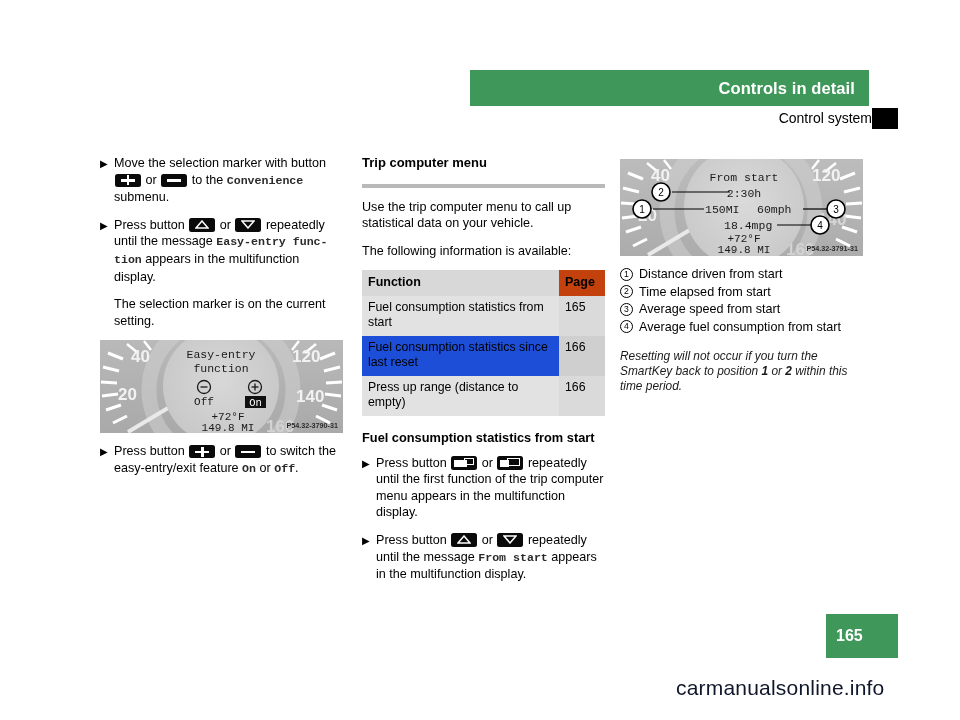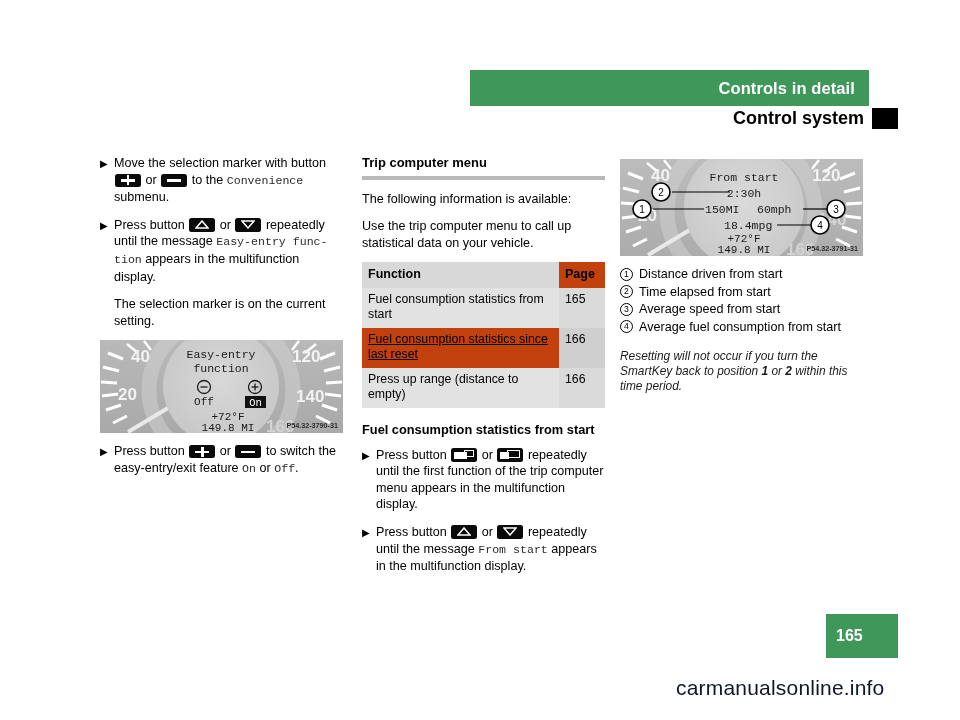--- a/index.html
+++ b/index.html
@@ -27,23 +27,22 @@
     letter-spacing: 0.1px;
   }
   .subheader {
     position: absolute;
     left: 499px; top: 107px;
     width: 399px; height: 22px;
     display: flex; align-items: center; justify-content: flex-end;
   }
   .subheader .stitle {
     color: #000000;
-    font-size: 18px;
-    font-weight: bold;
-    padding-right: 8px;
+    font-size: 14px;
+    font-weight: normal;
   }
   .tab-mark {
     width: 26px; height: 21px;
     background: #000000;
   }
 
   
   .col {
     position: absolute;
     top: 155px;
@@ -69,20 +68,21 @@
   }
   .bullet .btxt { flex: 1 1 auto; }
   .plain { margin-bottom: 11px; padding-left: 14px; }
   .plain.nopad { padding-left: 0; }
 
   
   .mono {
     font-family: "Liberation Mono", "DejaVu Sans Mono", monospace;
     font-size: 11.6px;
     color: #2b2b2b;
+    font-weight: bold;
   }
 
   
   .btn-ico {
     display: inline-block;
     vertical-align: -3px;
     background: #0a0a0a;
     border-radius: 2.5px;
     position: relative;
     margin: 0 1px;
@@ -118,21 +118,21 @@
   .lr-a .r1 { left: 3px;  top: 4px;  width: 13px; height: 7px; background:#fff; border-color:#fff; }
   .lr-a .r2 { left: 13px; top: 2px;  width: 10px; height: 7px; }
   
   .lr-b .r1 { left: 3px;  top: 4px;  width: 9px;  height: 7px; background:#fff; border-color:#fff; }
   .lr-b .r2 { left: 10px; top: 2px;  width: 13px; height: 8px; }
 
   
   .sec-head {
     font-size: 13px;
     font-weight: bold;
-    margin-bottom: 4px;
+    margin-bottom: 12px;
   }
   .sec-rule {
     height: 4px;
     background: #b9b9b9;
     margin-bottom: 11px;
   }
   .sub-head {
     font-size: 12.8px;
     font-weight: bold;
     margin: 4px 0 8px 0;
@@ -151,21 +151,21 @@
     font-size: 12.5px;
     padding: 4px 6px 5px 6px;
   }
   table.fn-table td {
     vertical-align: top;
     padding: 4px 6px 5px 6px;
     line-height: 15.5px;
   }
   .th-fn   { background: #d8d8d8; }
   .th-pg   { background: #c2410c; }
-  .r-odd-f { background: #c2410c; text-decoration: underline; }
+  .r-odd-f { background: #1d4ed8; }
   .r-odd-p { background: #cfcfcf; }
   .r-evn-f { background: #e2e2e2; }
   .r-evn-p { background: #dadada; }
   .col-pg  { width: 46px; }
 
   
   .num-list { margin: 8px 0 14px 0; }
   .num-row {
     display: flex;
     align-items: flex-start;
@@ -374,22 +374,22 @@
       <span class="mono">Off</span><span>.</span>
     </span>
   </div>
 </div>
 
 <div class="col col-mid">
 
   <div class="sec-head">Trip computer menu</div>
   <div class="sec-rule"></div>
 
+  <div class="plain nopad">Use the trip computer menu to call up statistical data on your vehicle.</div>
   <div class="plain nopad">The following information is available:</div>
-  <div class="plain nopad">Use the trip computer menu to call up statistical data on your vehicle.</div>
 
   <table class="fn-table">
     <tbody>
       <tr>
         <th class="th-fn">Function</th>
         <th class="th-pg col-pg">Page</th>
       </tr>
       <tr>
         <td class="r-evn-f">Fuel consumption statistics from start</td>
         <td class="r-evn-p col-pg">165</td>

